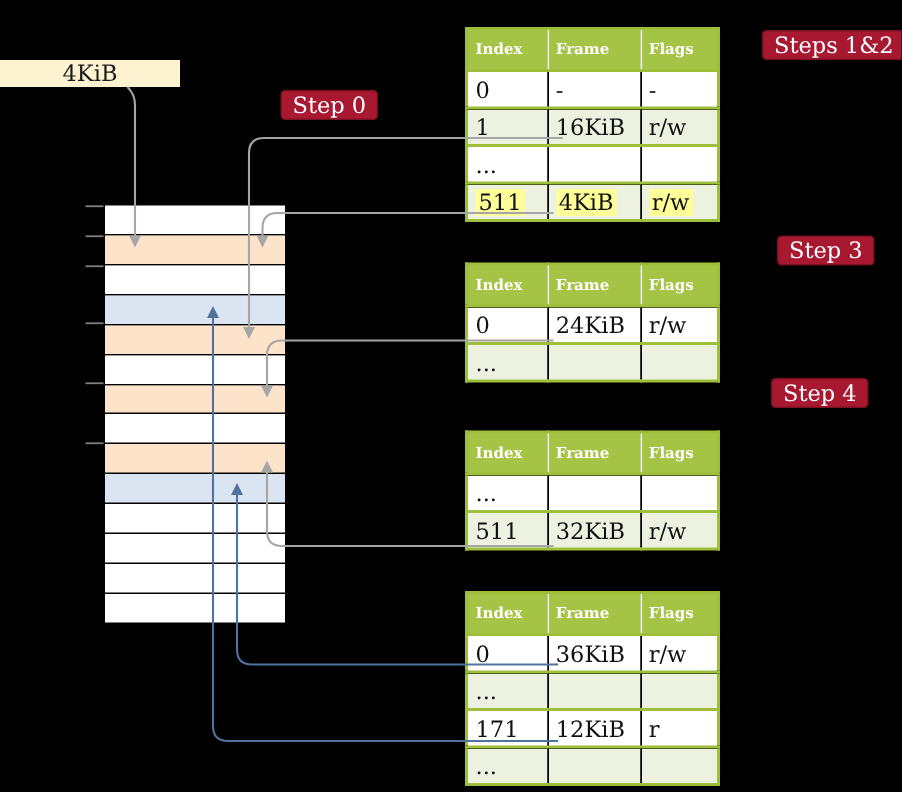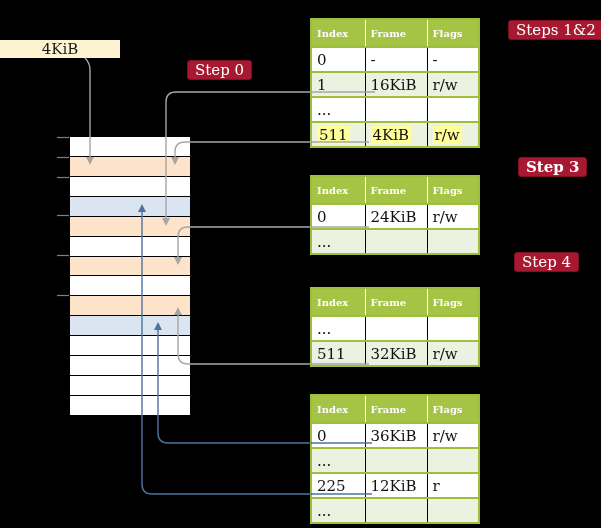--- a/index.html
+++ b/index.html
@@ -15,21 +15,21 @@
     text-align:center;line-height:18px;
   }
   
   .badge{
     position:absolute;background:#a81931;color:#ffffff;
     font-size:15px;line-height:16px;padding:1px 7px;
     border-radius:3px;border:1px solid #7d1021;white-space:nowrap;
   }
   .badge.b-step0{left:187px;top:28px;margin-top:32px;}
   .badge.b-steps12{left:508px;top:20px;}
-  .badge.b-step3{left:518px;top:157px;font-weight:bold;}
+  .badge.b-step3{left:518px;top:157px;}
   .badge.b-step4{left:514px;top:252px;}
   
   .memcol{
     position:absolute;left:70px;top:137px;width:120px;height:278px;
     display:flex;flex-direction:column;
   }
   .mrow{flex:1;border-bottom:1px solid #000000;}
   .mrow:last-child{border-bottom:none;}
   .m-white{background:#ffffff;}
   .m-orange{background:#fce3ca;}
@@ -200,21 +200,21 @@
       <td>0</td>
       <td>36KiB</td>
       <td>r/w</td>
     </tr>
     <tr class="alt">
       <td>...</td>
       <td></td>
       <td></td>
     </tr>
     <tr>
-      <td>225</td>
+      <td>171</td>
       <td>12KiB</td>
       <td>r</td>
     </tr>
     <tr class="alt">
       <td>...</td>
       <td></td>
       <td></td>
     </tr>
   </tbody>
 </table>

